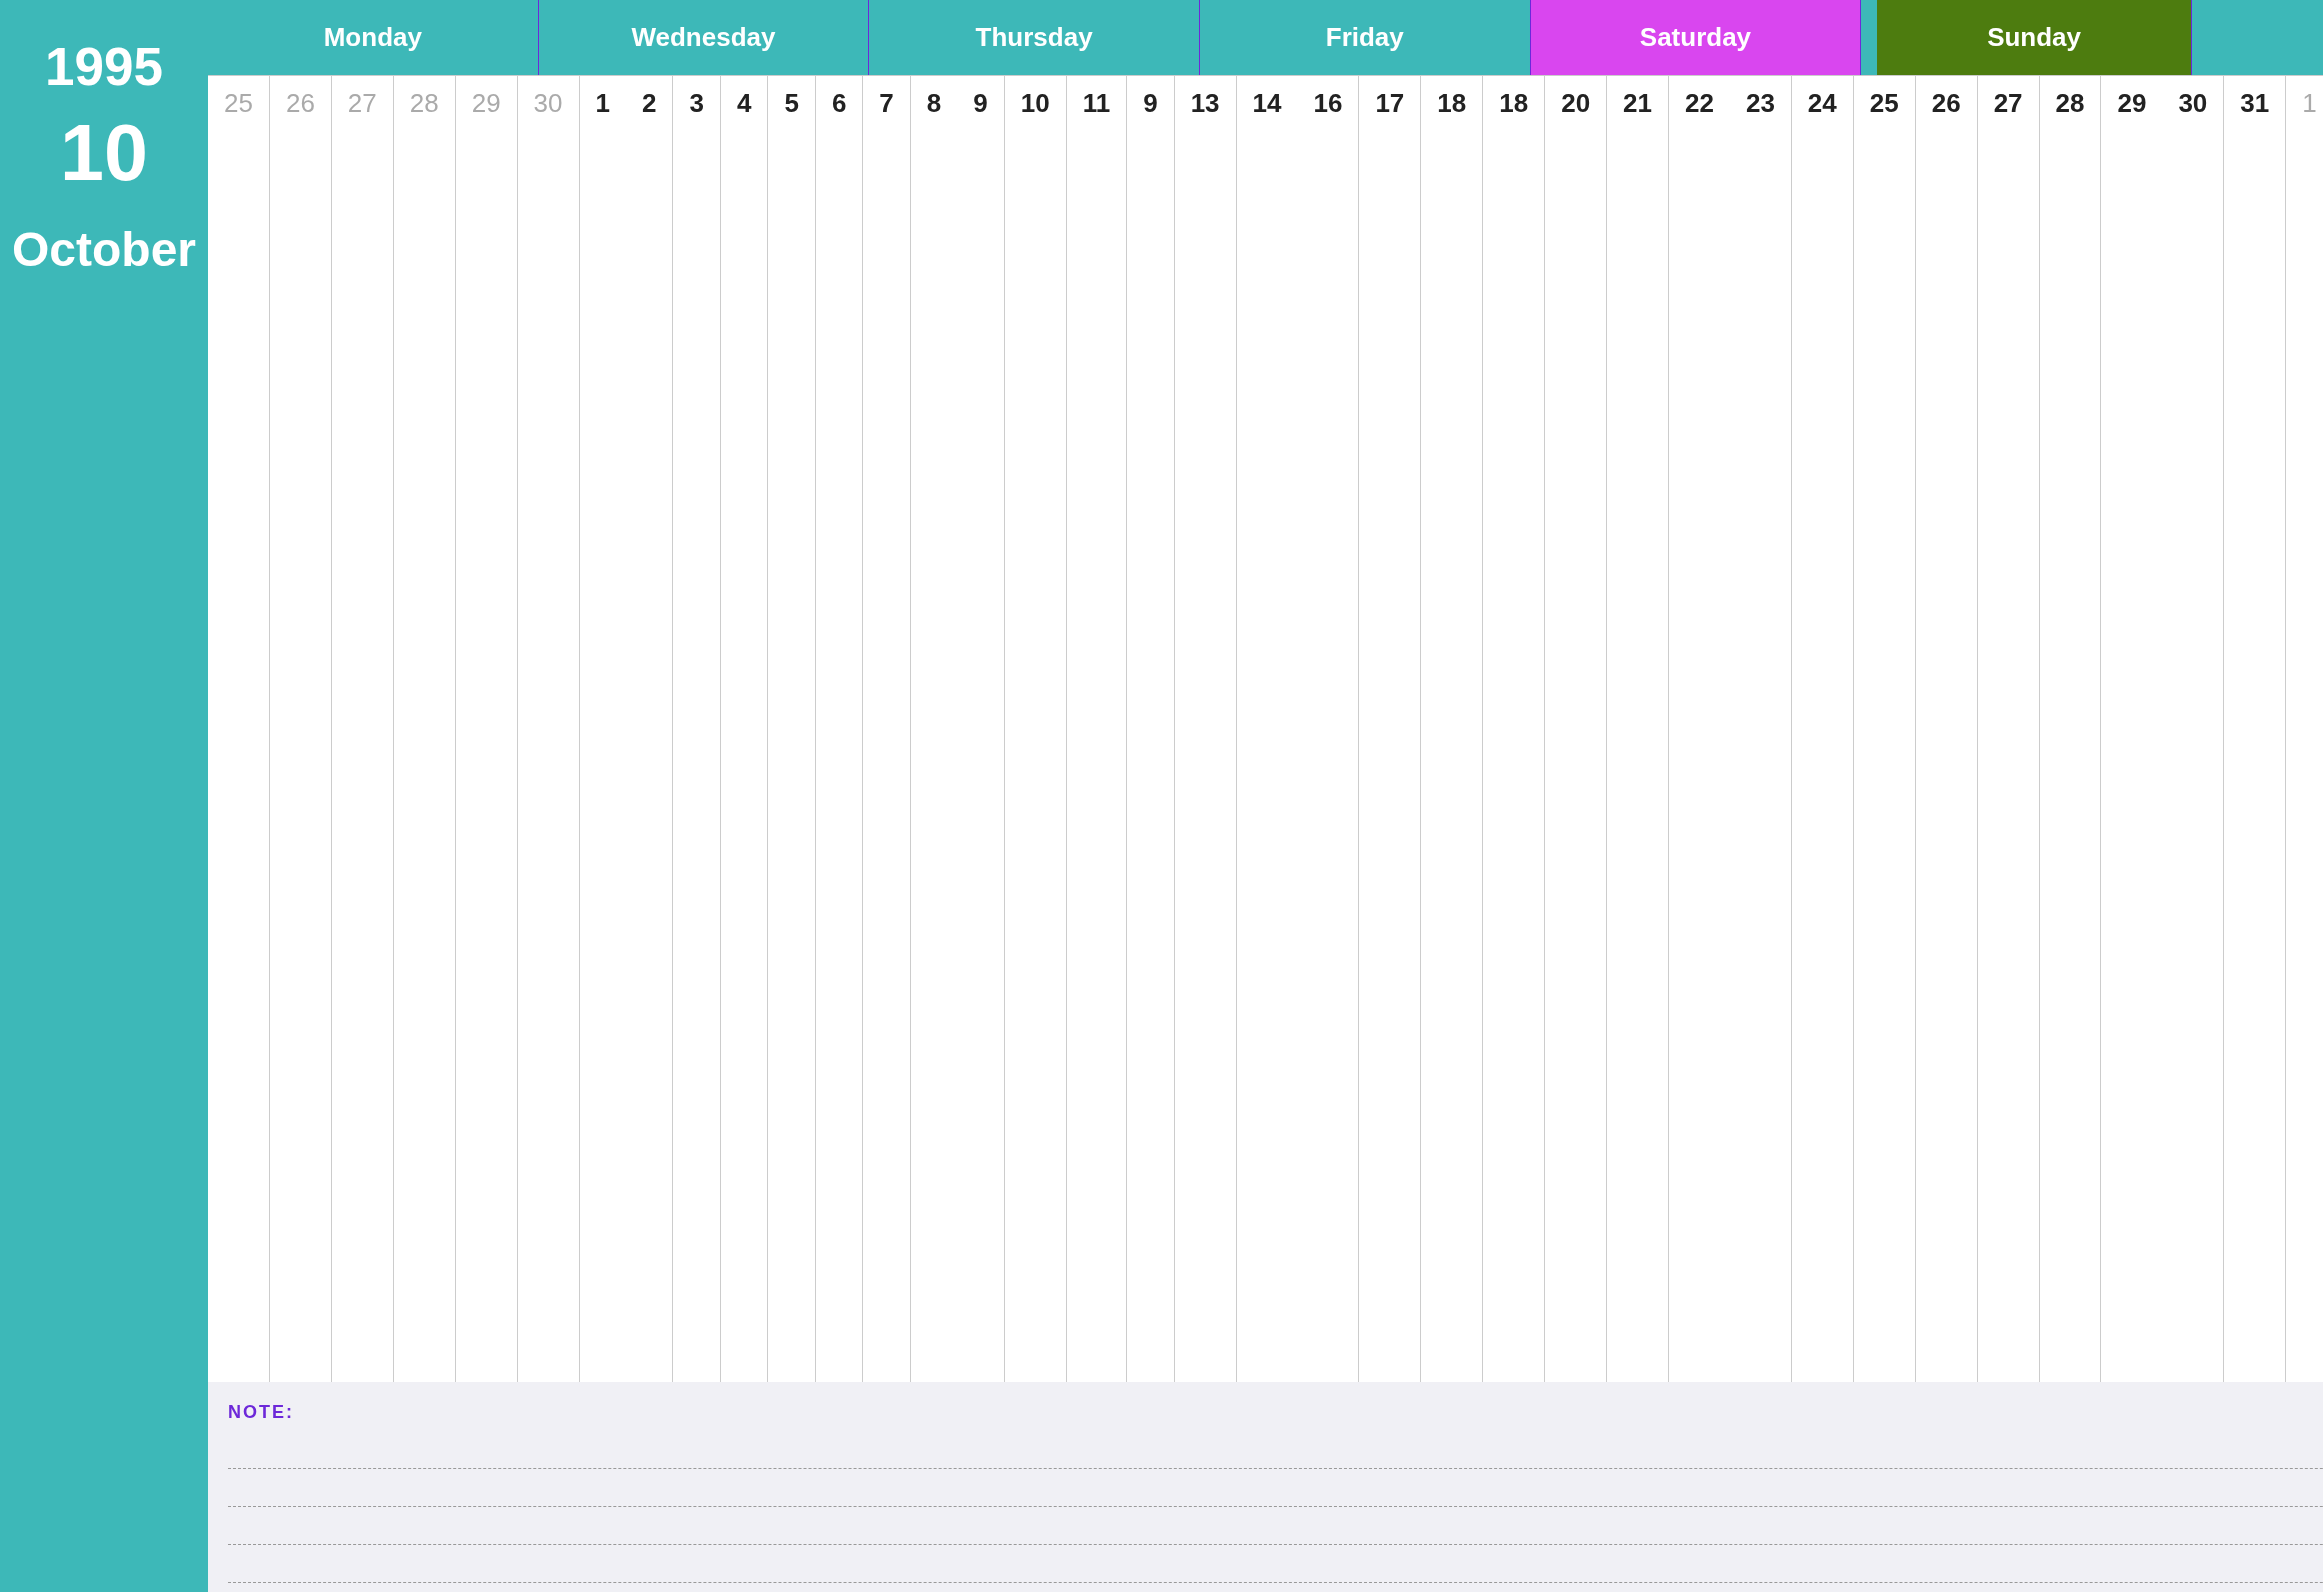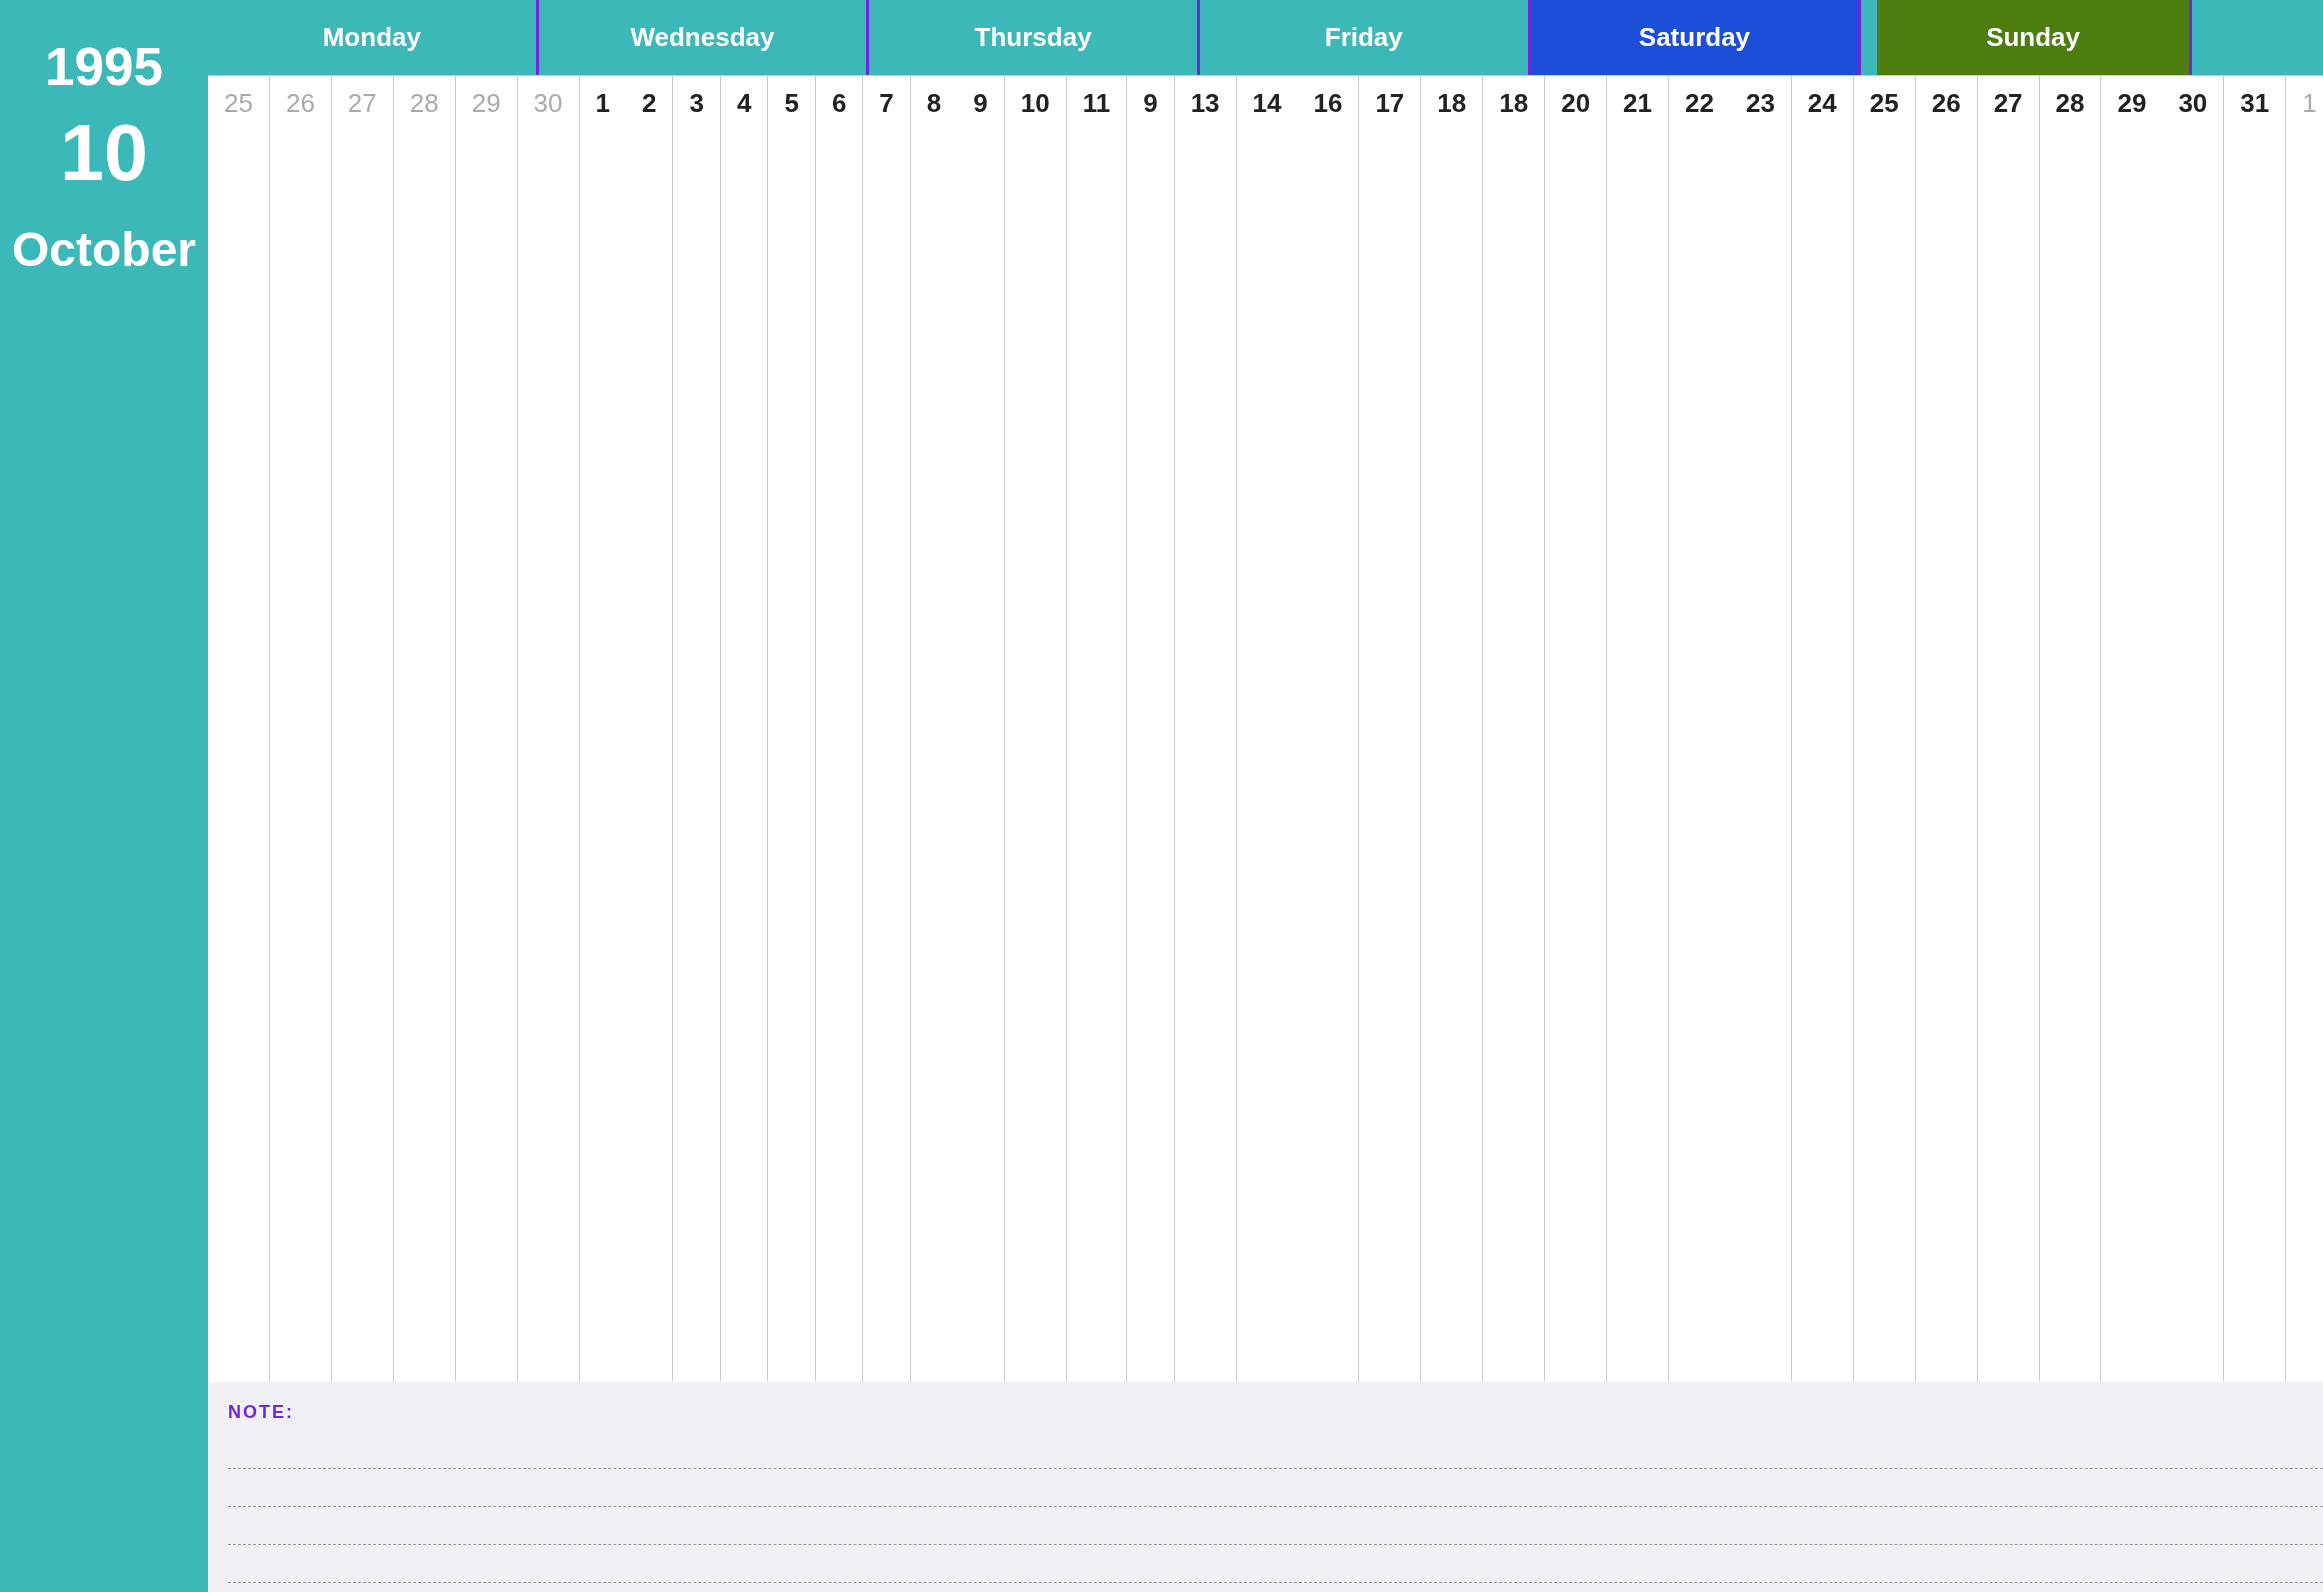--- a/index.html
+++ b/index.html
@@ -70,25 +70,25 @@
       background: #3db8b8;
     }
 
     .day-header {
       background: #3db8b8;
       color: white;
       font-size: 26px;
       font-weight: bold;
       text-align: center;
       padding: 22px 10px;
-      border-right: 3px solid #6d28d9;
+      border-right: 1px solid #6d28d9;
     }
 
     .day-header.saturday {
-      background: #1d4ed8;
+      background: #d946ef;
     }
 
     .day-header.sunday {
       background: #4d7c0f;
       margin-left: 16px;
     }
 
     .weeks-container {
       display: flex;
       flex-direction: row;

